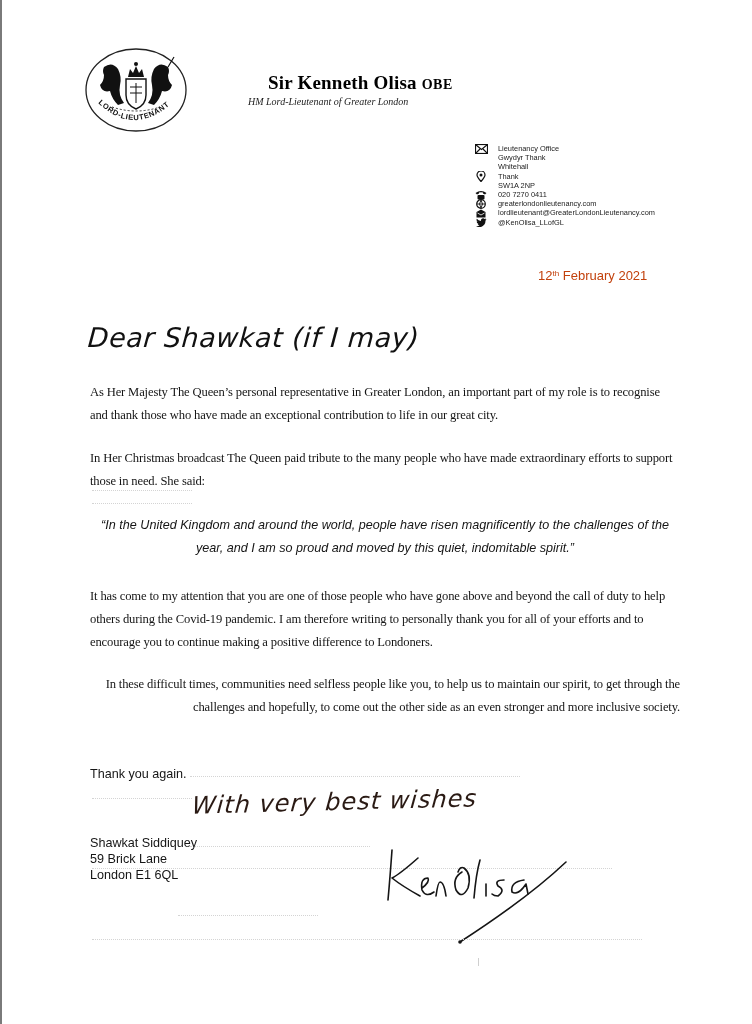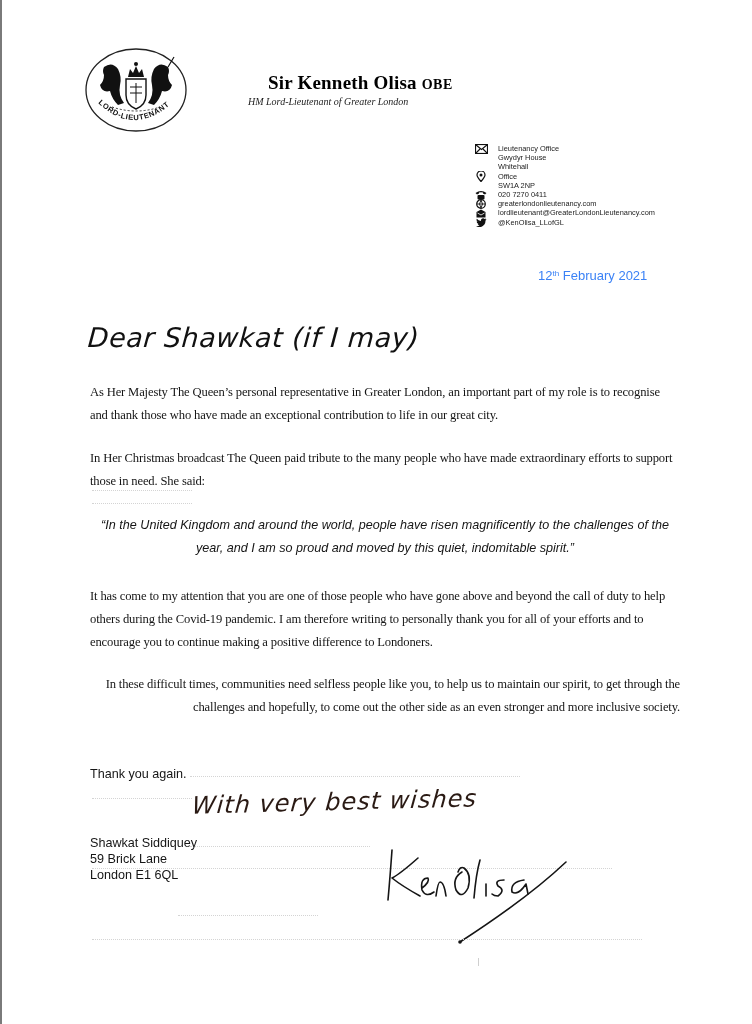--- a/index.html
+++ b/index.html
@@ -34,21 +34,21 @@
       position: relative; height: 9.2px; padding-left: 24px;
       font-family: "Liberation Sans", sans-serif; font-size: 7.4px; line-height: 9.2px;
       color: #222; white-space: nowrap;
     }
     .contact-icon {
       position: absolute; left: 0; top: 0; width: 14px; height: 10px;
       display: flex; align-items: center; justify-content: center;
     }
     .date {
       position: absolute; left: 538px; top: 268px;
-      font-size: 13px; color: #3b82f6;
+      font-size: 13px; color: #c2410c;
     }
     .date sup { font-size: 8px; vertical-align: 4px; }
     .salutation {
       position: absolute; left: 88px; top: 322px;
       font-family: "DejaVu Sans", sans-serif; font-style: italic;
       font-size: 27px; color: #111; letter-spacing: 0.5px;
       transform: skewX(-4deg);
       font-weight: 300;
     }
     .para {
@@ -126,33 +126,33 @@
   <div class="contact-line">
     <span class="contact-icon">
       <svg width="13" height="10" viewBox="0 0 13 10">
           <rect x="0.5" y="0.5" width="12" height="9" fill="none" stroke="#111" stroke-width="1.2"></rect>
           <path d="M0.5 0.5 L6.5 5.5 L12.5 0.5 M0.5 9.5 L5 5 M12.5 9.5 L8 5" stroke="#111" stroke-width="1.1" fill="none"></path>
         </svg>
     </span>
     <span>Lieutenancy Office</span>
   </div>
   <div class="contact-line">
-    <span>Gwydyr House</span>
+    <span>Gwydyr Thank</span>
   </div>
   <div class="contact-line">
     <span>Whitehall</span>
   </div>
   <div class="contact-line">
     <span class="contact-icon">
       <svg width="10" height="11" viewBox="0 0 10 11">
           <path d="M5 10.5 C2 7 1 5.5 1 4 A4 4 0 0 1 9 4 C9 5.5 8 7 5 10.5 Z" fill="none" stroke="#111" stroke-width="1.2"></path>
           <circle cx="5" cy="4" r="1.5" fill="#111"></circle>
         </svg>
     </span>
-    <span>Office</span>
+    <span>Thank</span>
   </div>
   <div class="contact-line">
     <span>SW1A 2NP</span>
   </div>
   <div class="contact-line">
     <span class="contact-icon">
       <svg width="12" height="10" viewBox="0 0 12 10">
           <path d="M0.5 3 Q6 -1 11.5 3 L10 4.5 L8 3.5 L8 2.5 Q6 2 4 2.5 L4 3.5 L2 4.5 Z" fill="#111"></path>
           <rect x="2.5" y="5" width="7" height="4.5" rx="1" fill="#111"></rect>
         </svg>

